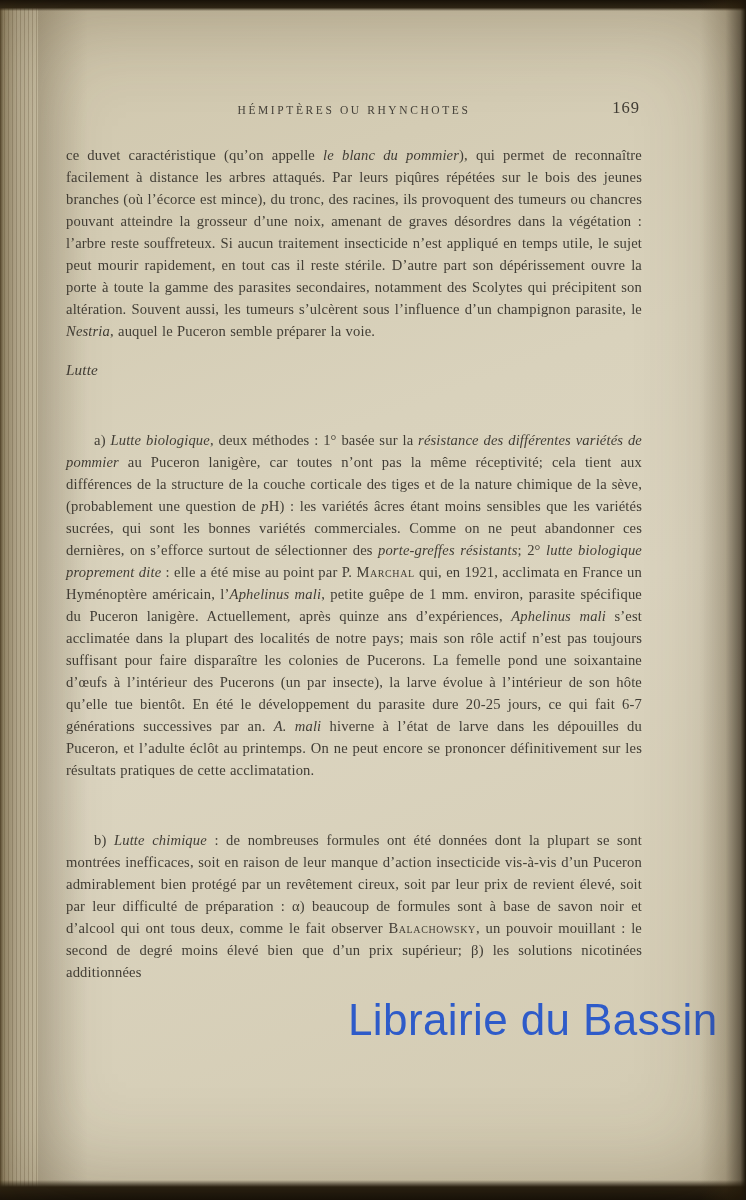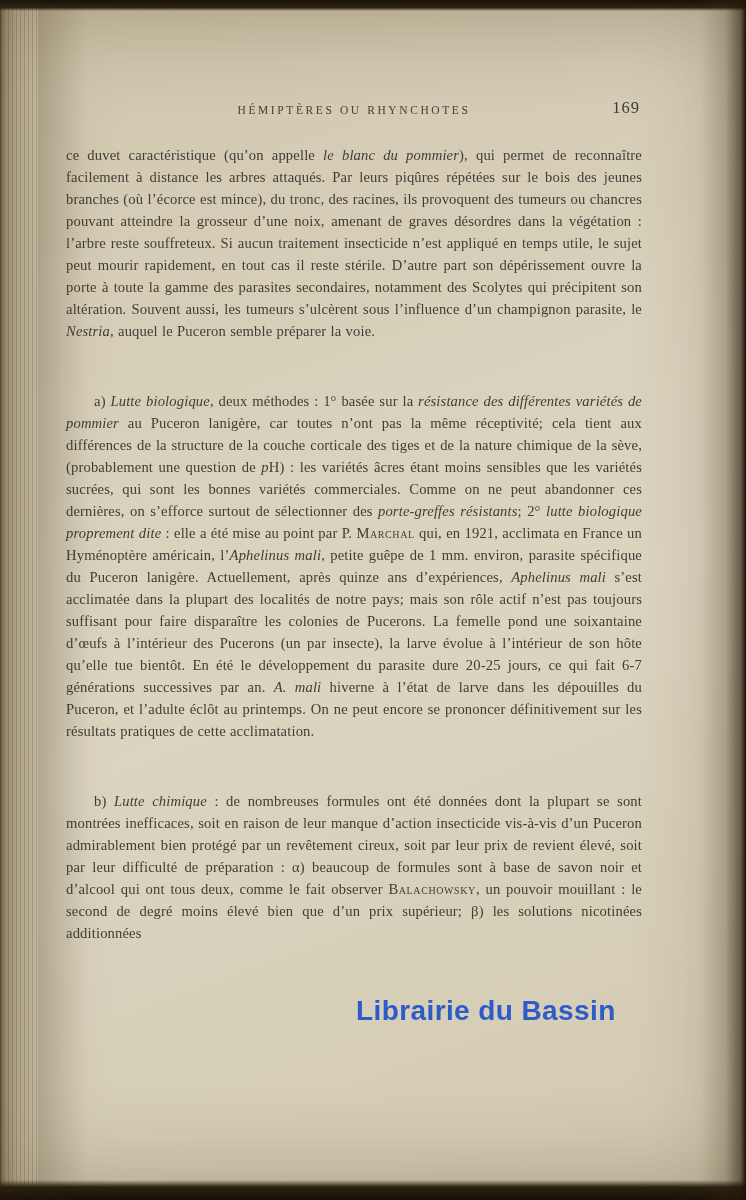--- a/index.html
+++ b/index.html
@@ -38,42 +38,43 @@
   }
   .rh-num{position:absolute;right:2px;top:0;font-size:16.5px;letter-spacing:1px;color:#403c34;margin-left:33px;}
   .body{margin-top:22px;font-size:14.6px;line-height:22px;text-align:justify;
     hyphens:auto;-webkit-hyphens:auto;word-spacing:0.4px;letter-spacing:0.15px;color:#413d35;}
   .para{margin:0;}
   .para.indent{text-indent:28px;margin-top:48px;}
   .section{margin:17px 0 13px 0;font-weight:normal;font-style:italic;font-size:15.2px;text-align:left;}
   .it{font-style:italic;}
   .sc{font-variant:small-caps;letter-spacing:0.6px;}
   .watermark{
-    position:absolute;left:356px;top:995px;white-space:nowrap;
+    position:absolute;left:348px;top:995px;white-space:nowrap;
     font-family:"Liberation Sans","DejaVu Sans",sans-serif;
-    font-size:28px;font-weight:700;color:var(--watermark);opacity:0.93;letter-spacing:0.4px;
+    font-size:44px;font-weight:400;color:var(--watermark);opacity:0.93;letter-spacing:0.4px;
   }
 </style>
 </head>
 <body>
 
 <div class="photo">
   <div class="page-edges"></div>
   <div class="page-shade-left"></div>
   <div class="edge top"></div>
   <div class="edge bottom"></div>
   <div class="edge right"></div>
 
   <div class="page">
     <div class="running-head">
       <span class="rh-title">HÉMIPTÈRES OU RHYNCHOTES</span>
       <span class="rh-num">169</span>
     </div>
     <div class="body">
       <p class="para"><span>ce duvet caractéristique (qu’on appelle </span><span class="it">le blanc du pommier</span><span>), qui permet de reconnaître facilement à distance les arbres attaqués. Par leurs piqûres répétées sur le bois des jeunes branches (où l’écorce est mince), du tronc, des racines, ils provoquent des tumeurs ou chancres pouvant atteindre la grosseur d’une noix, amenant de graves désordres dans la végétation : l’arbre reste souffreteux. Si aucun traitement insecticide n’est appliqué en temps utile, le sujet peut mourir rapidement, en tout cas il reste stérile. D’autre part son dépérissement ouvre la porte à toute la gamme des parasites secondaires, notamment des Scolytes qui précipitent son altération. Souvent aussi, les tumeurs s’ulcèrent sous l’influence d’un champignon parasite, le </span><span class="it">Nestria</span><span>, auquel le Puceron semble préparer la voie.</span></p>
+      <h3 class="section">Lutte</h3>
       <p class="para indent"><span>a) </span><span class="it">Lutte biologique</span><span>, deux méthodes : 1° basée sur la </span><span class="it">résistance des différentes variétés de pommier</span><span> au Puceron lanigère, car toutes n’ont pas la même réceptivité; cela tient aux différences de la structure de la couche corticale des tiges et de la nature chimique de la sève, (probablement une question de </span><span class="it">p</span><span>H) : les variétés âcres étant moins sensibles que les variétés sucrées, qui sont les bonnes variétés commerciales. Comme on ne peut abandonner ces dernières, on s’efforce surtout de sélectionner des </span><span class="it">porte-greffes résistants</span><span>; 2° </span><span class="it">lutte biologique proprement dite</span><span> : elle a été mise au point par P. </span><span class="sc">Marchal</span><span> qui, en 1921, acclimata en France un Hyménoptère américain, l’</span><span class="it">Aphelinus mali</span><span>, petite guêpe de 1 mm. environ, parasite spécifique du Puceron lanigère. Actuellement, après quinze ans d’expériences, </span><span class="it">Aphelinus mali</span><span> s’est acclimatée dans la plupart des localités de notre pays; mais son rôle actif n’est pas toujours suffisant pour faire disparaître les colonies de Pucerons. La femelle pond une soixantaine d’œufs à l’intérieur des Pucerons (un par insecte), la larve évolue à l’intérieur de son hôte qu’elle tue bientôt. En été le développement du parasite dure 20-25 jours, ce qui fait 6-7 générations successives par an. </span><span class="it">A. mali</span><span> hiverne à l’état de larve dans les dépouilles du Puceron, et l’adulte éclôt au printemps. On ne peut encore se prononcer définitivement sur les résultats pratiques de cette acclimatation.</span></p>
       <p class="para indent"><span>b) </span><span class="it">Lutte chimique</span><span> : de nombreuses formules ont été données dont la plupart se sont montrées inefficaces, soit en raison de leur manque d’action insecticide vis-à-vis d’un Puceron admirablement bien protégé par un revêtement cireux, soit par leur prix de revient élevé, soit par leur difficulté de préparation : α) beaucoup de formules sont à base de savon noir et d’alcool qui ont tous deux, comme le fait observer </span><span class="sc">Balachowsky</span><span>, un pouvoir mouillant : le second de degré moins élevé bien que d’un prix supérieur; β) les solutions nicotinées additionnées</span></p>
     </div>
   </div>
 
   <div class="watermark">Librairie du Bassin</div>
   <div class="vignette"></div>
 </div>
 
 </body></html>

